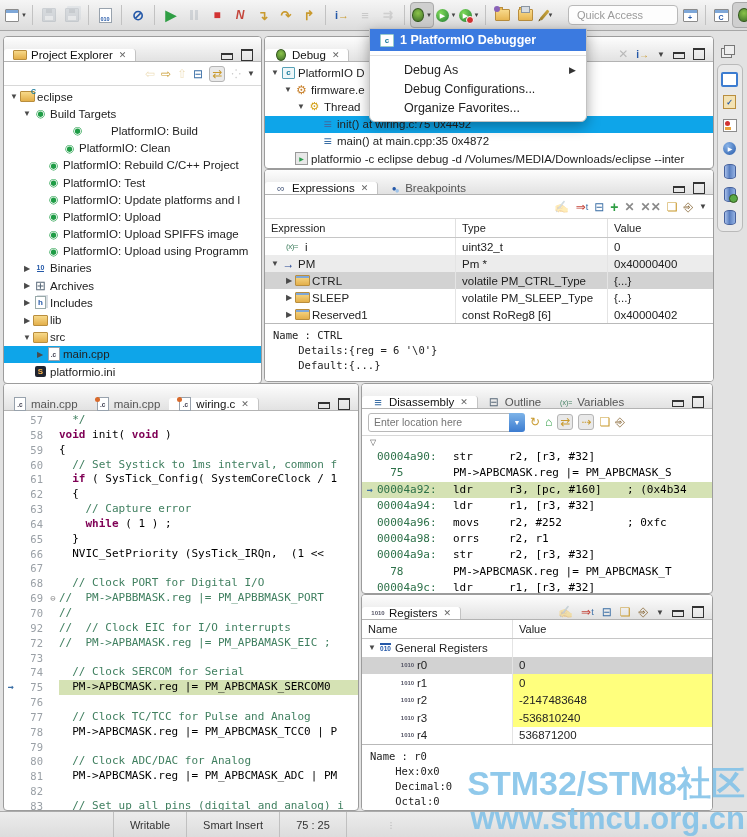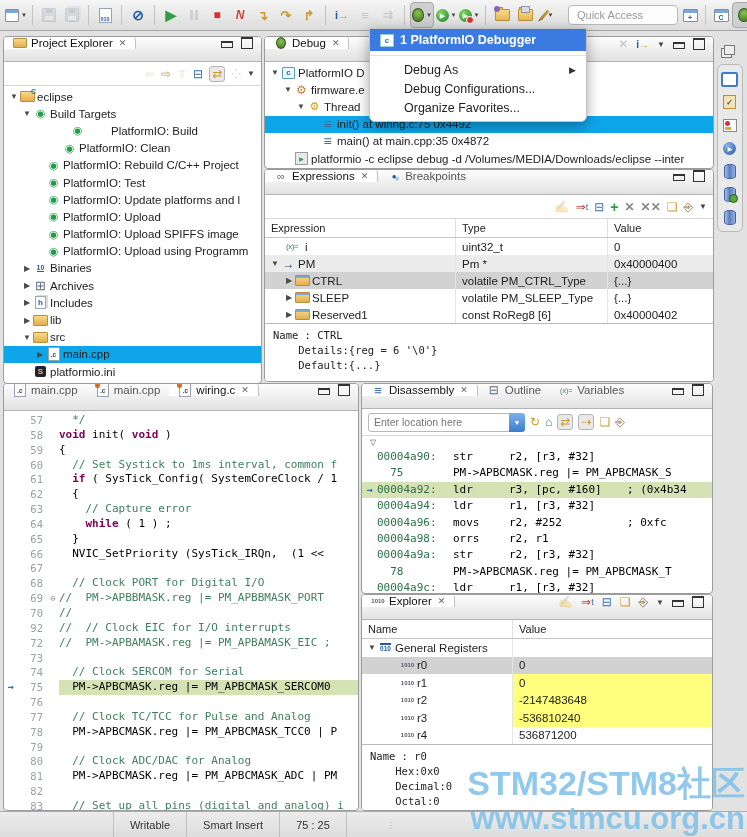--- a/index.html
+++ b/index.html
@@ -37,21 +37,21 @@
   .foldr::before{content:"";position:absolute;top:-3px;left:0;width:5px;height:2px;background:#e8b753;border:1px solid #b98e3e;border-bottom:none}
   .foldr.dot::after{content:"";position:absolute;left:-2px;top:-4px;width:6px;height:6px;border-radius:50%;background:#8a63b8}
   .foldr.clip::after{content:"";position:absolute;left:2px;top:-4px;width:7px;height:5px;background:#d8dde2;border:1px solid #8a95a1}
   .pencil{width:3px;height:12px;background:linear-gradient(#caa53d,#a3842e);transform:rotate(40deg);border-radius:1px;position:relative}
   .pencil::after{content:"";position:absolute;bottom:-3px;left:0;border-left:1.5px solid transparent;border-right:1.5px solid transparent;border-top:3px solid #5d4a13}
   .qa{width:92px;height:18px;border:1px solid #b9b9b9;border-radius:4px;background:#fdfdfd;font-size:11px;color:#9a9a9a;padding:0 8px;font-family:"Liberation Sans",sans-serif;margin-left:8px}
   .qa::placeholder{color:#9a9a9a}
 
   
   .panel{position:absolute;background:#fff;border:1px solid #9c9c9c;border-radius:4px;overflow:hidden;display:flex;flex-direction:column}
-  .ptabs{height:24px;background:linear-gradient(#fdfdfd,#e2e2e2);border-bottom:1px solid #b3b3b3;display:flex;align-items:flex-start;flex:none}
+  .ptabs{height:24px;background:linear-gradient(#fdfdfd,#e2e2e2);border-bottom:1px solid #b3b3b3;display:flex;align-items:flex-end;flex:none}
   .ptab{display:flex;align-items:center;gap:4px;padding:0 9px;font-size:11.5px;color:#555;white-space:nowrap}
   .ptab.active{background:#fff;color:#111;border-right:1px solid #c3c3c3;border-radius:3px 3px 0 0}
   .tclose{font-size:9px;color:#666;margin-left:2px}
   .pminmax{margin-left:auto;display:flex;align-items:center;gap:8px;padding:0 8px 0 4px;flex:none}
   .minbtn{width:10px;height:4px;border:1px solid #333;border-width:2px 1px 1px 1px;margin-top:2px}
   .maxbtn{width:10px;height:9px;border:1px solid #333;border-top-width:2px}
   .ptoolbar{height:23px;display:flex;align-items:center;justify-content:flex-end;gap:6px;padding:0 6px;border-bottom:1px solid #d8d8d8;background:#fff;flex:none}
   .pico{font-size:12px;color:#555;display:flex;align-items:center}
   .pico.boxed{border:1px solid #b5b5b5;background:#e9e9e9;border-radius:3px;padding:0 2px}
   .varr{font-size:8px;color:#444}
@@ -614,21 +614,21 @@
       <div class="dline"><span class="dmark"></span><span class="daddr">00004a9a:</span><span class="dmn">str</span><span class="dops">r2, [r3, #32]</span><span class="dcmt"></span></div>
       <div class="dline"><span class="dmark"></span><span class="daddr">  78</span><span class="dsrct">PM-&gt;APBCMASK.reg |= PM_APBCMASK_T</span></div>
       <div class="dline"><span class="dmark"></span><span class="daddr">00004a9c:</span><span class="dmn">ldr</span><span class="dops">r1, [r3, #32]</span><span class="dcmt"></span></div>
     </div>
 </div>
 
 <div class="panel" style="left:361px;top:594px;width:350px;height:215px">
   <div class="ptabs">
     <div class="ptab active">
       <span class="ti ti-regs"></span>
-      <span>Explorer</span>
+      <span>Registers</span>
       <span class="tclose">✕</span>
     </div>
     <div class="pminmax">
       <span class="pico dis">✍</span>
       <span class="pico" style="color:#c4453b">⇒<span style="color:#3a6ea5;font-size:9px">t</span></span>
       <span class="pico" style="color:#3a6ea5">⊟</span>
       <span class="pico" style="color:#c99a2e">❏</span>
       <span class="pico" style="color:#8a6a3a">⎆</span>
       <span class="varr">▼</span>
       <span class="minbtn"></span>

